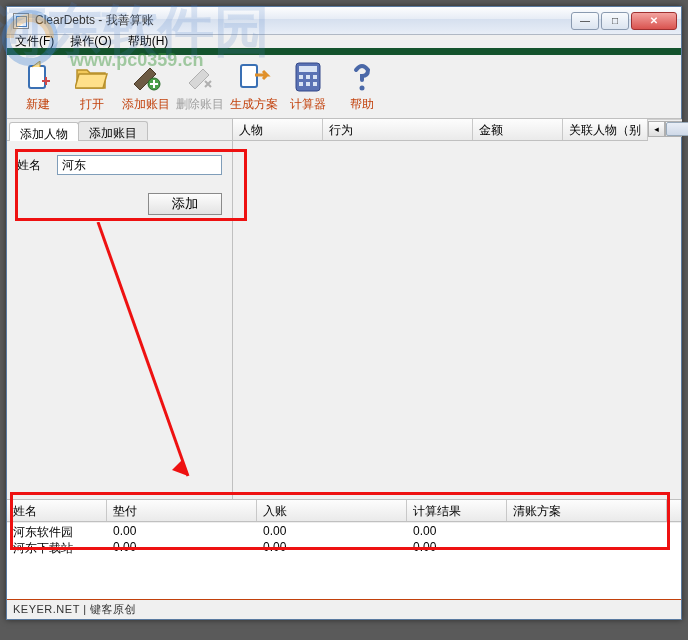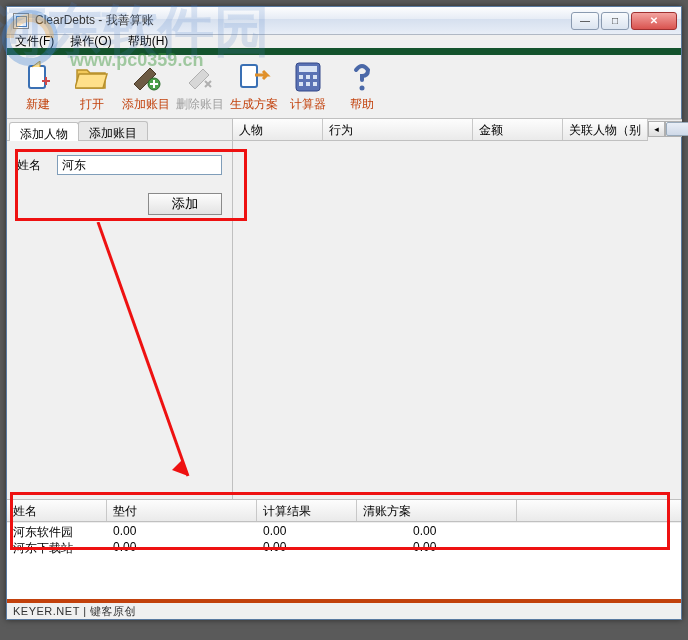--- a/index.html
+++ b/index.html
@@ -152,21 +152,21 @@
     height:100px;
     background:#fff;
     border-top:1px solid #c0c0c0;
     display:flex; flex-direction:column;
   }
   .lower .grid-body { flex:1; overflow:auto; }
   .lower .row { display:flex; height:16px; }
   .lower .row .cell { padding:1px 6px; white-space:nowrap; }
   
   .statusbar {
-    height:20px; border-top:4px solid #c2410c;
+    height:20px; border-top:1px solid #c2410c;
     background:#f0f0f0; display:flex; align-items:center; padding:0 6px;
     font-size:11px; color:#333; letter-spacing:.5px;
   }
   
   .watermark {
     position:absolute; pointer-events:none;
     font-size:56px; font-weight:600;
     color: rgba(80,130,200,0.18);
     white-space:nowrap;
   }
@@ -318,20 +318,21 @@
             </div>
           <div class="sb-btn">▸</div>
         </div>
       </div>
     </div>
 
     <div class="lower">
       <div class="grid-header">
         <div class="col" style="width:100px">姓名</div>
         <div class="col" style="width:150px">垫付</div>
+        <div class="col" style="width:150px">入账</div>
         <div class="col" style="width:100px">计算结果</div>
         <div class="col" style="width:160px">清账方案</div>
       </div>
       <div class="grid-body" id="lower-rows">
           <div class="row">
             <div class="cell" style="width: 100px;">河东软件园</div>
             <div class="cell" style="width: 150px;">0.00</div>
             <div class="cell" style="width: 150px;">0.00</div>
             <div class="cell" style="width: 100px;">0.00</div>
             <div class="cell" style="width: 160px;"></div>

